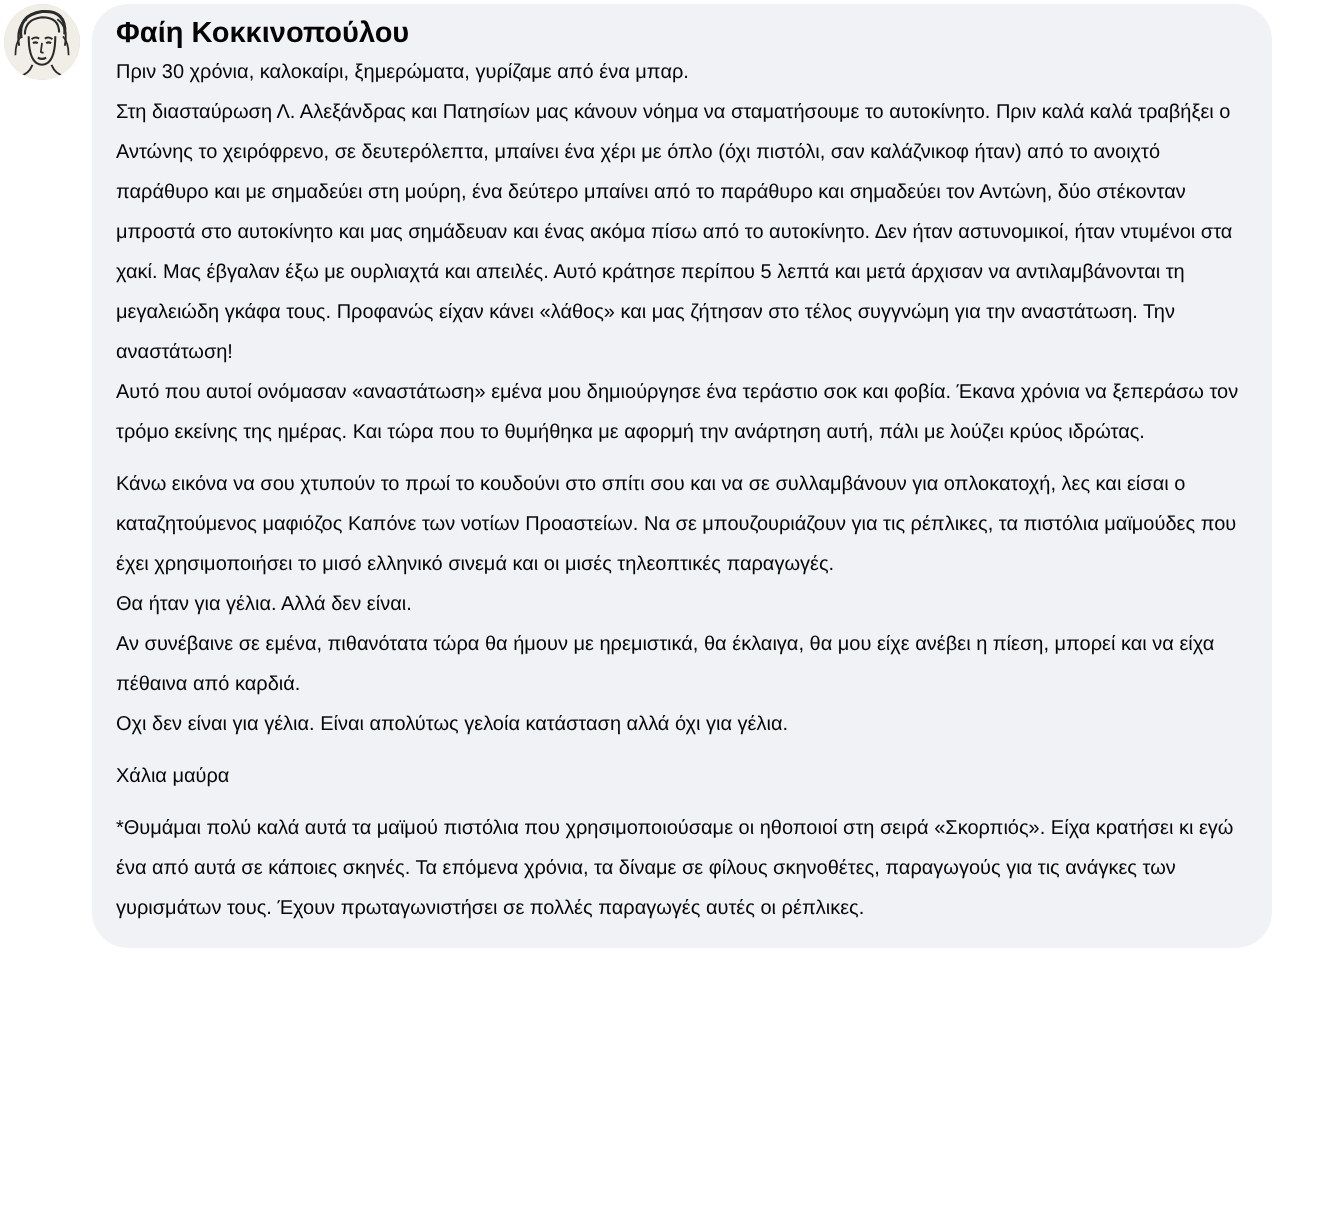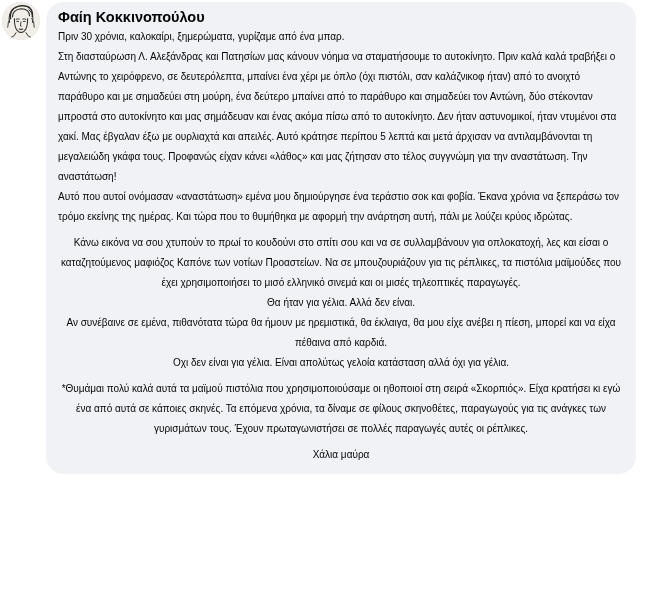--- a/index.html
+++ b/index.html
@@ -47,21 +47,21 @@
     cursor: pointer;
     display: inline-block;
   }
   .body p {
     margin: 0;
     font-size: 10px;
     line-height: 20px;
     white-space: pre-line;
     color: #050505;
   }
-  .body p + p { margin-top: 6px; text-align: center; }
+  .body p + p { margin-top: 6px; }
 </style>
 </head>
 <body>
 
 <div class="stage">
   <div class="comment">
 
     <div class="avatar">
       <svg viewBox="0 0 40 40" xmlns="http://www.w3.org/2000/svg">
         <circle cx="20" cy="20" r="20" fill="#f1eee8"></circle>
@@ -90,19 +90,19 @@
     <div class="bubble">
       <div class="author">Φαίη Κοκκινοπούλου</div>
       <div class="body">
         <p>Πριν 30 χρόνια, καλοκαίρι, ξημερώματα, γυρίζαμε από ένα μπαρ.
 Στη διασταύρωση Λ. Αλεξάνδρας και Πατησίων μας κάνουν νόημα να σταματήσουμε το αυτοκίνητο. Πριν καλά καλά τραβήξει ο Αντώνης το χειρόφρενο, σε δευτερόλεπτα, μπαίνει ένα χέρι με όπλο (όχι πιστόλι, σαν καλάζνικοφ ήταν) από το ανοιχτό παράθυρο και με σημαδεύει στη μούρη, ένα δεύτερο μπαίνει από το παράθυρο και σημαδεύει τον Αντώνη, δύο στέκονταν μπροστά στο αυτοκίνητο και μας σημάδευαν και ένας ακόμα πίσω από το αυτοκίνητο. Δεν ήταν αστυνομικοί, ήταν ντυμένοι στα χακί. Μας έβγαλαν έξω με ουρλιαχτά και απειλές. Αυτό κράτησε περίπου 5 λεπτά και μετά άρχισαν να αντιλαμβάνονται τη μεγαλειώδη γκάφα τους. Προφανώς είχαν κάνει «λάθος» και μας ζήτησαν στο τέλος συγγνώμη για την αναστάτωση. Την αναστάτωση!
 Αυτό που αυτοί ονόμασαν «αναστάτωση» εμένα μου δημιούργησε ένα τεράστιο σοκ και φοβία. Έκανα χρόνια να ξεπεράσω τον τρόμο εκείνης της ημέρας. Και τώρα που το θυμήθηκα με αφορμή την ανάρτηση αυτή, πάλι με λούζει κρύος ιδρώτας.</p>
         <p>Κάνω εικόνα να σου χτυπούν το πρωί το κουδούνι στο σπίτι σου και να σε συλλαμβάνουν για οπλοκατοχή, λες και είσαι ο καταζητούμενος μαφιόζος Καπόνε των νοτίων Προαστείων. Να σε μπουζουριάζουν για τις ρέπλικες, τα πιστόλια μαϊμούδες που έχει χρησιμοποιήσει το μισό ελληνικό σινεμά και οι μισές τηλεοπτικές παραγωγές.
 Θα ήταν για γέλια. Αλλά δεν είναι.
 Αν συνέβαινε σε εμένα, πιθανότατα τώρα θα ήμουν με ηρεμιστικά, θα έκλαιγα, θα μου είχε ανέβει η πίεση, μπορεί και να είχα πέθαινα από καρδιά.
 Οχι δεν είναι για γέλια. Είναι απολύτως γελοία κατάσταση αλλά όχι για γέλια.</p>
+        <p>Χάλια μαύρα</p>
         <p>*Θυμάμαι πολύ καλά αυτά τα μαϊμού πιστόλια που χρησιμοποιούσαμε οι ηθοποιοί στη σειρά «Σκορπιός». Είχα κρατήσει κι εγώ ένα από αυτά σε κάποιες σκηνές. Τα επόμενα χρόνια, τα δίναμε σε φίλους σκηνοθέτες, παραγωγούς για τις ανάγκες των γυρισμάτων τους. Έχουν πρωταγωνιστήσει σε πολλές παραγωγές αυτές οι ρέπλικες.</p>
-        <p>Χάλια μαύρα</p>
       </div>
     </div>
 
   </div>
 </div>
 
 </body></html>

